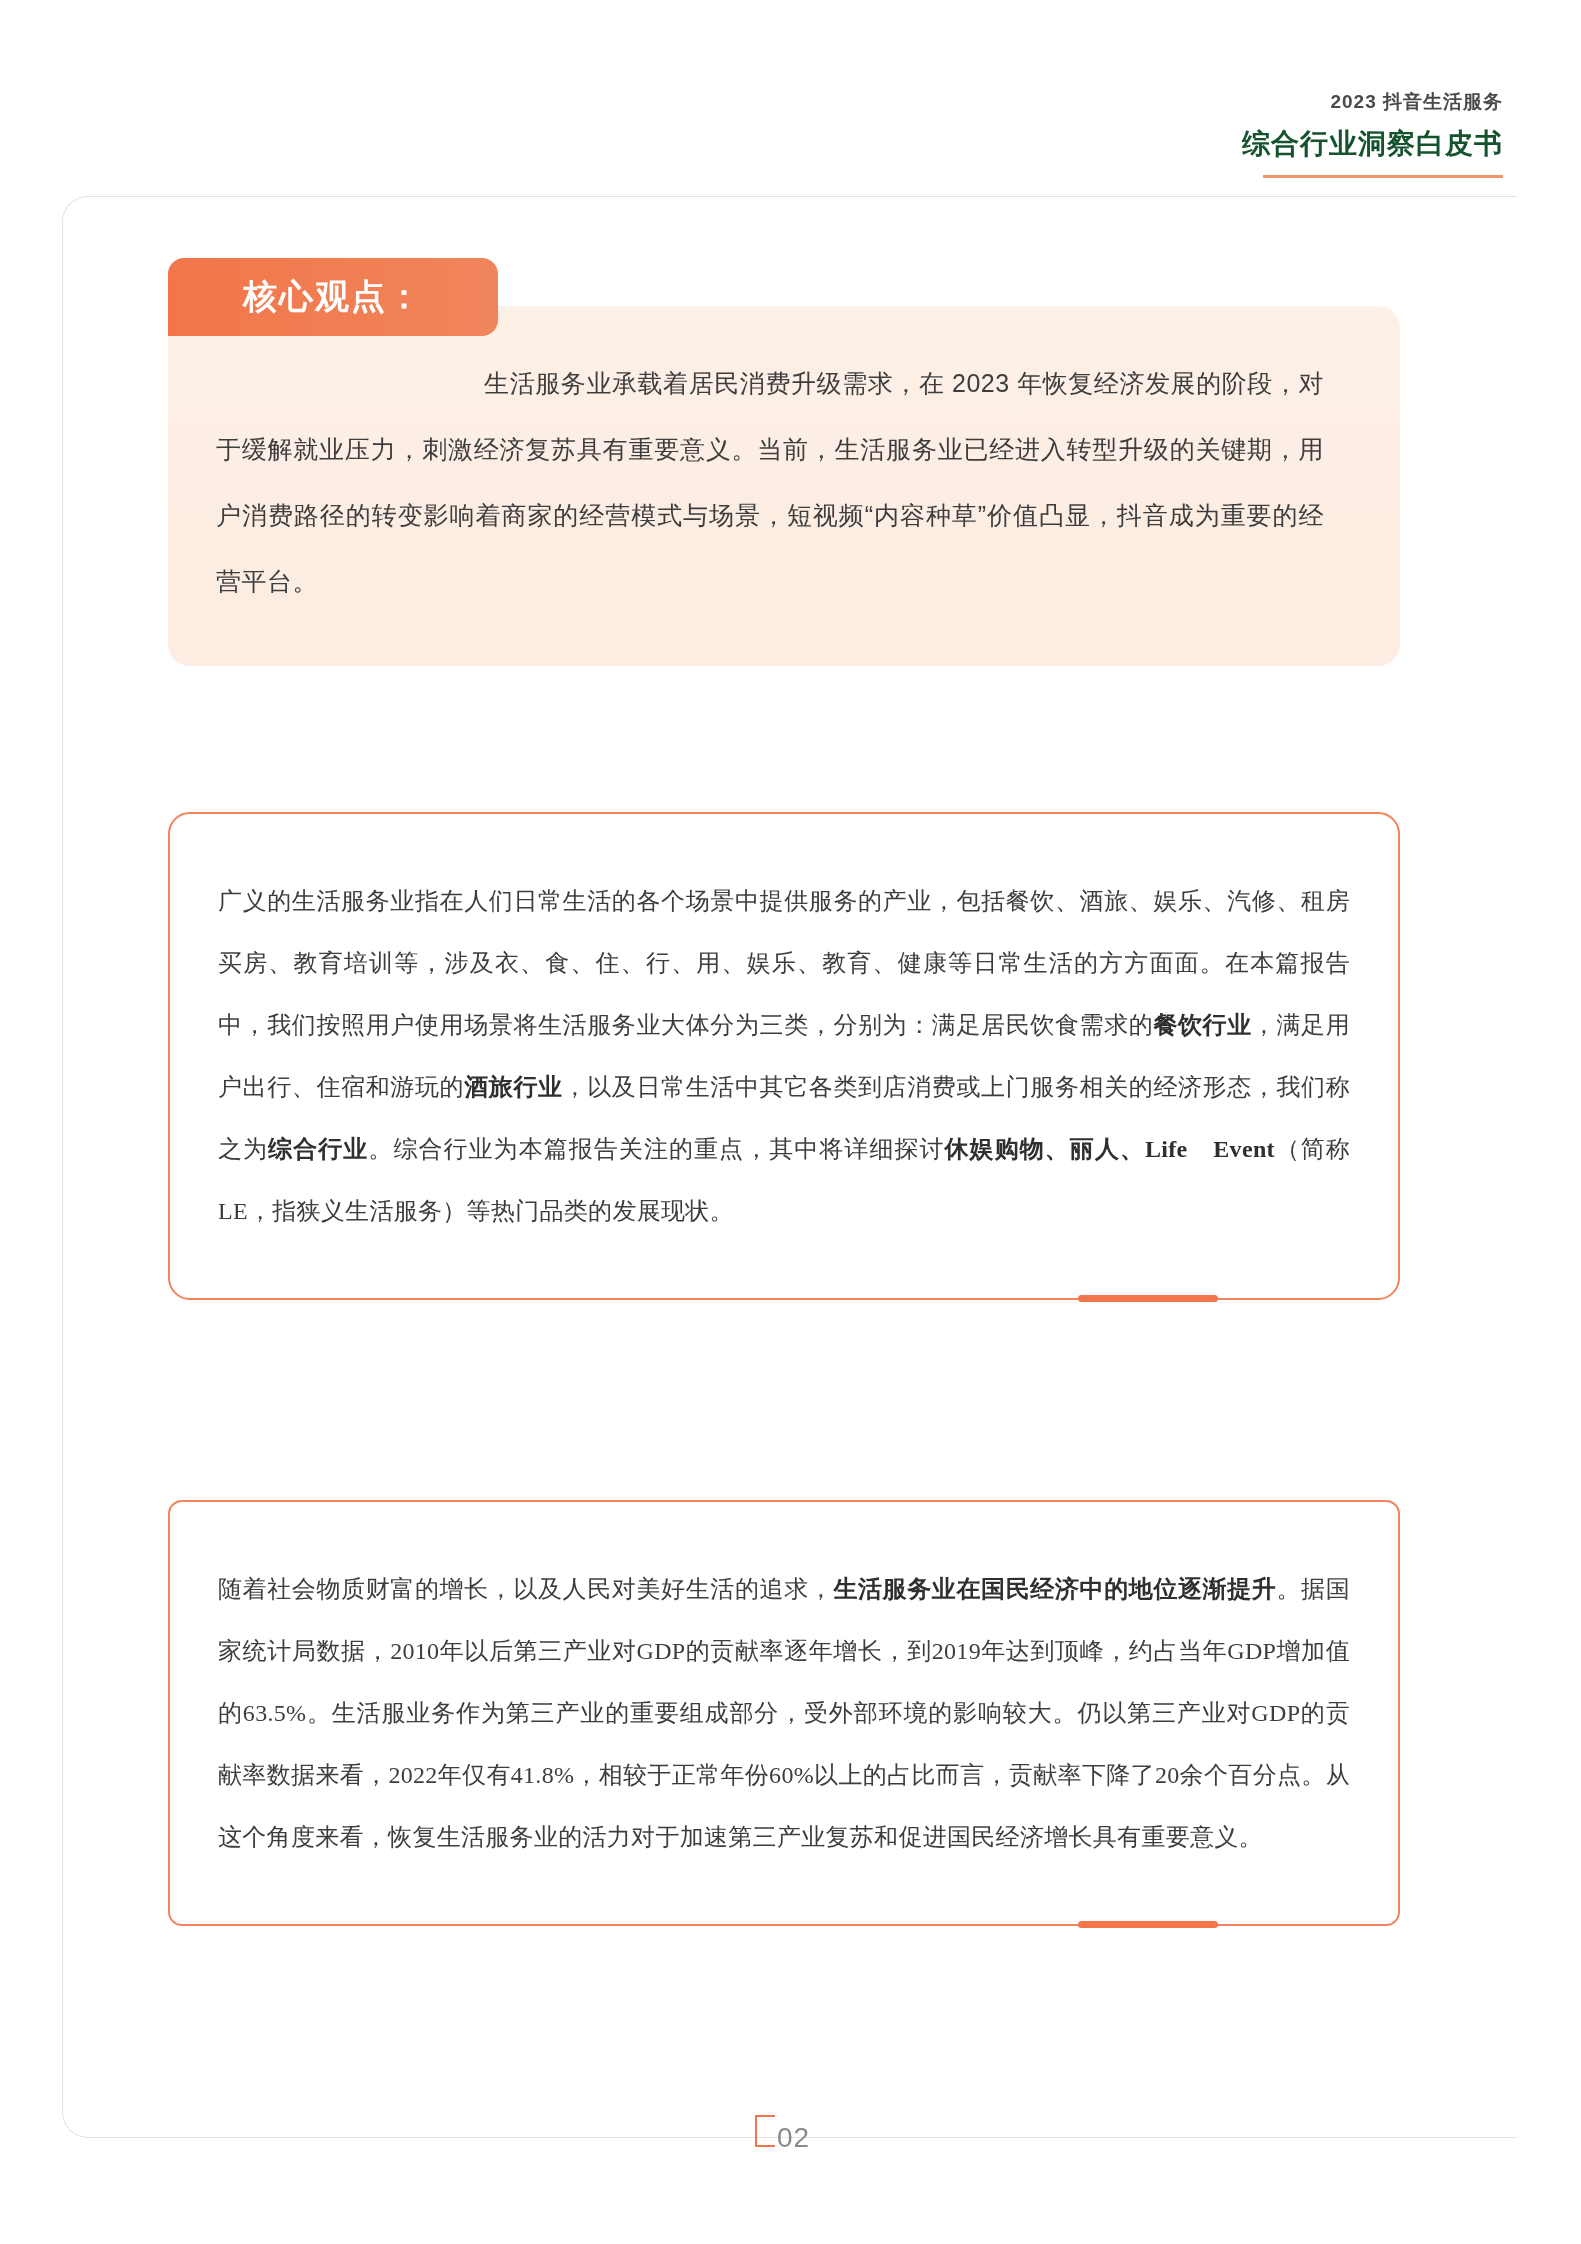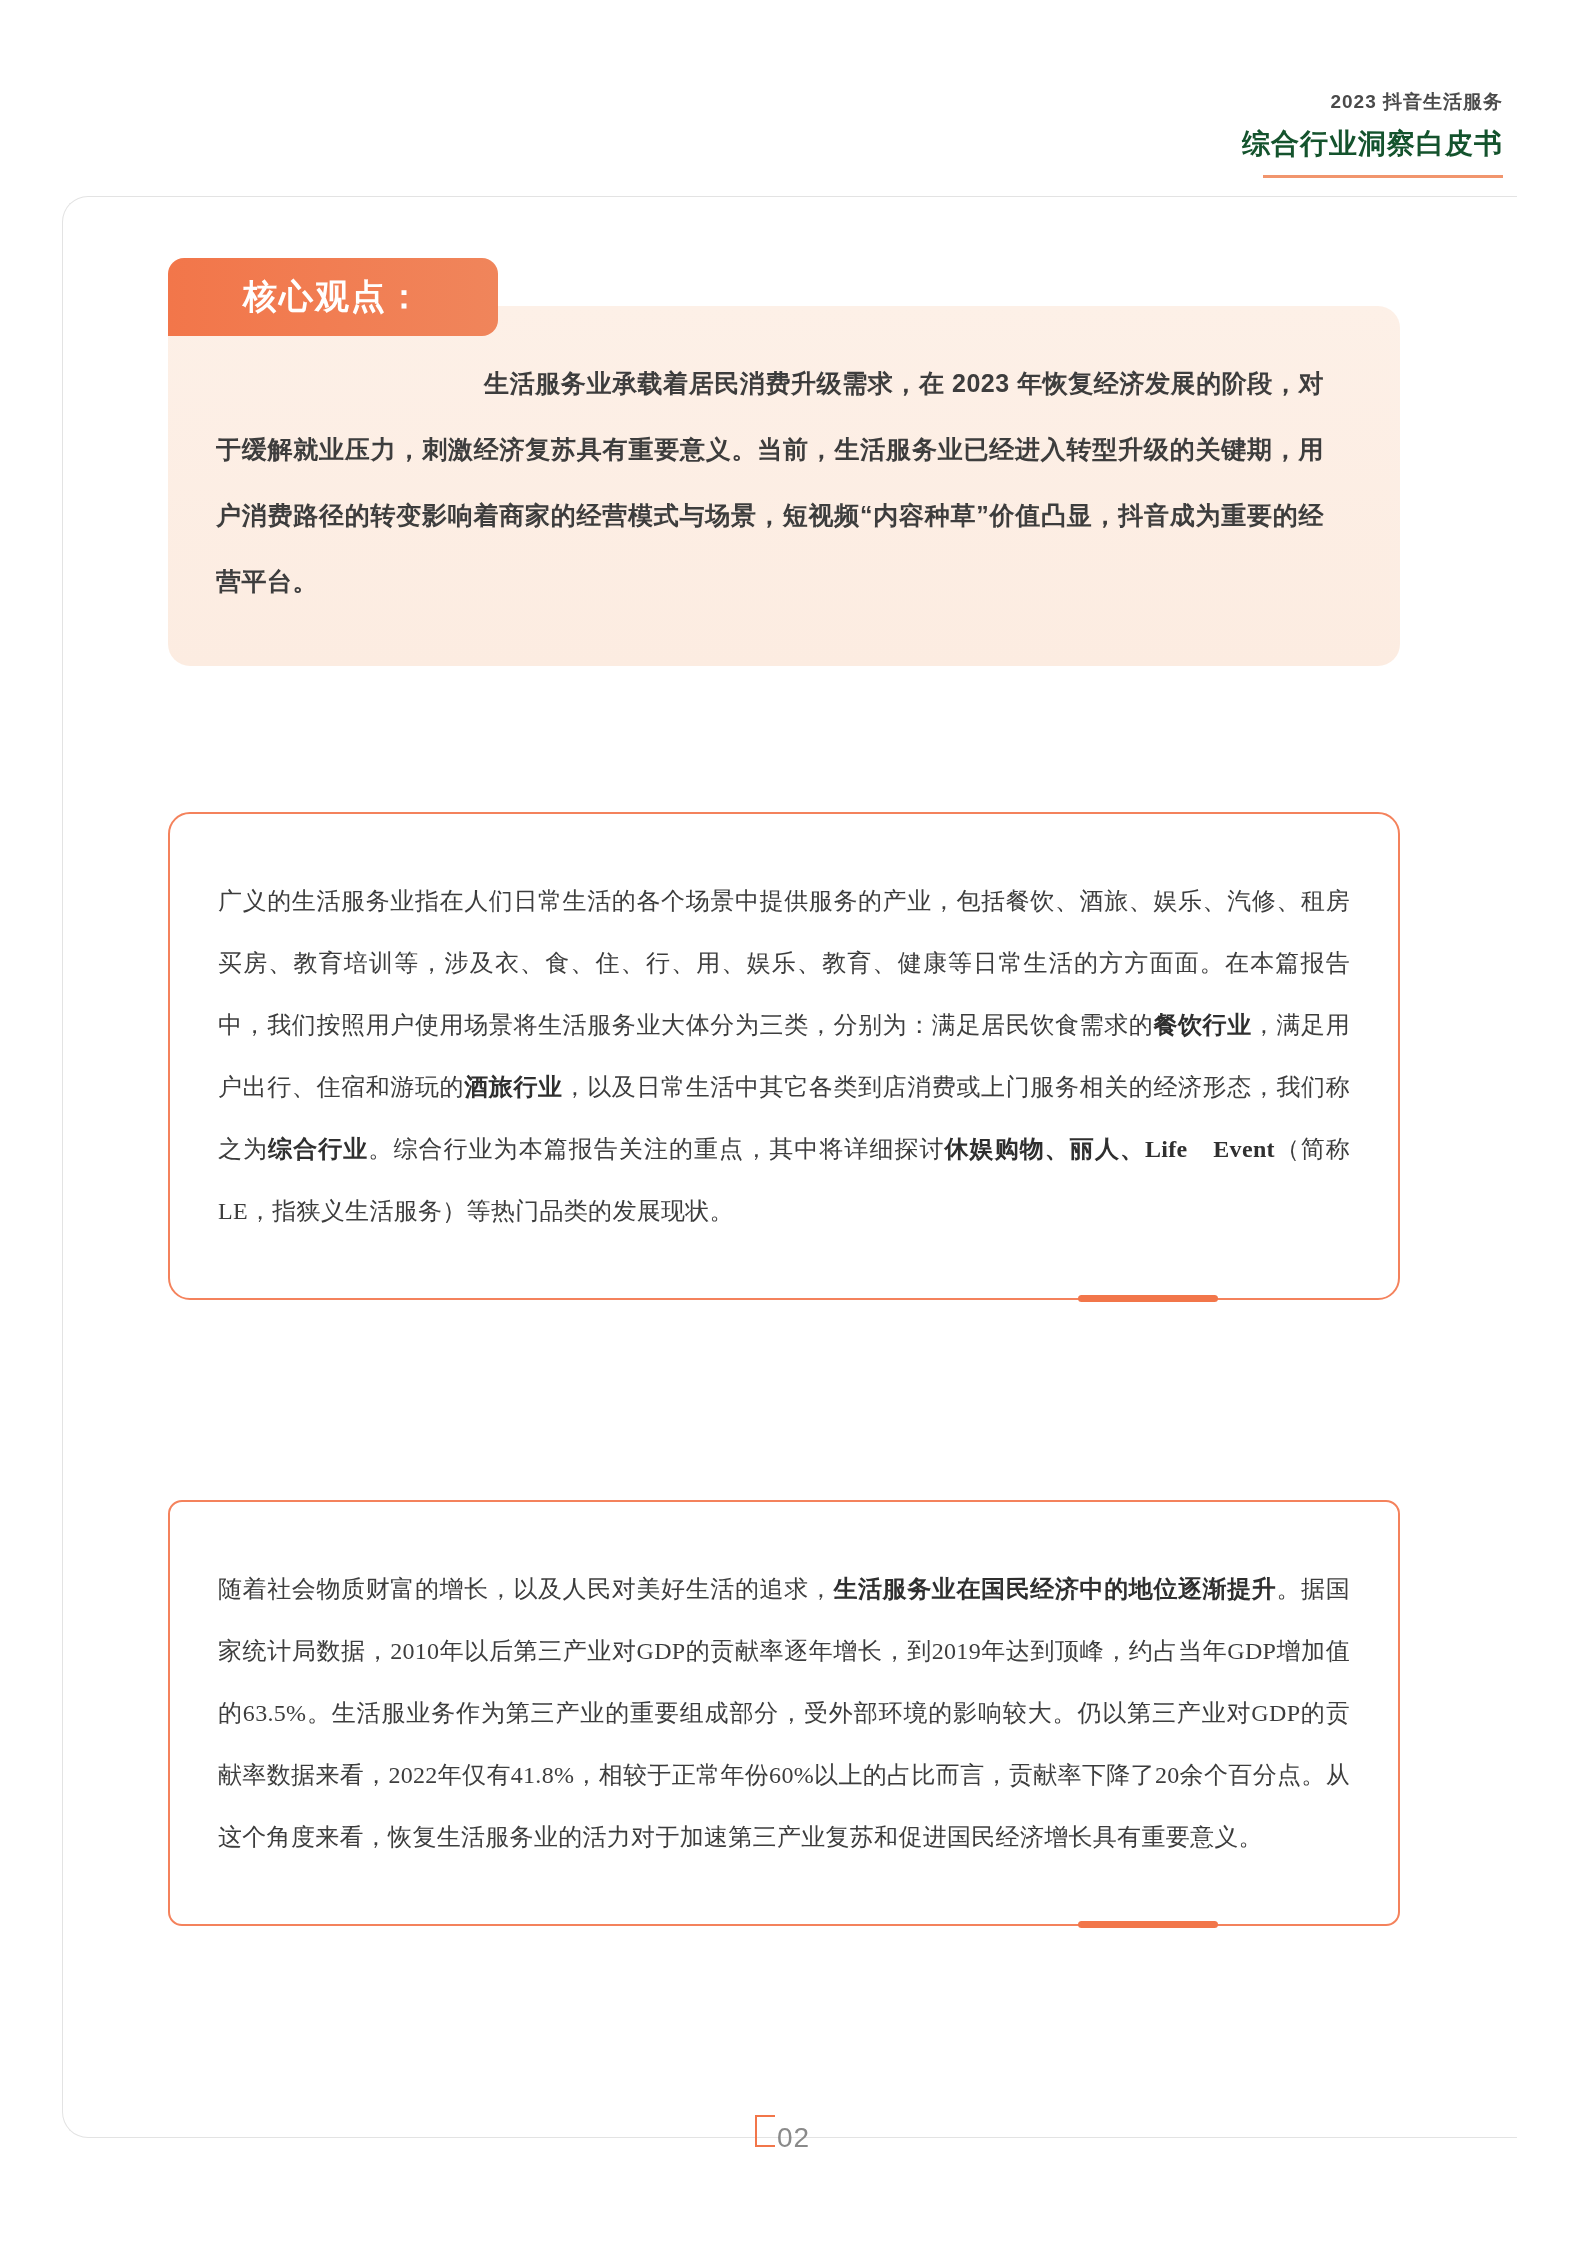--- a/index.html
+++ b/index.html
@@ -62,21 +62,20 @@
   
   .core-block {
     position: absolute;
     left: 168px;
     top: 306px;
     width: 1232px;
     border-radius: 22px;
     background: linear-gradient(180deg, #fdf0e7 0%, #fcece1 100%);
     padding: 44px 76px 52px 48px;
     box-sizing: border-box;
-    font-weight: bold;
   }
   .core-tag {
     position: absolute;
     left: 168px;
     top: 258px;
     width: 330px;
     height: 78px;
     border-radius: 16px 16px 16px 0;
     background: linear-gradient(90deg, #f2764a 0%, #f0855b 100%);
     color: #ffffff;

